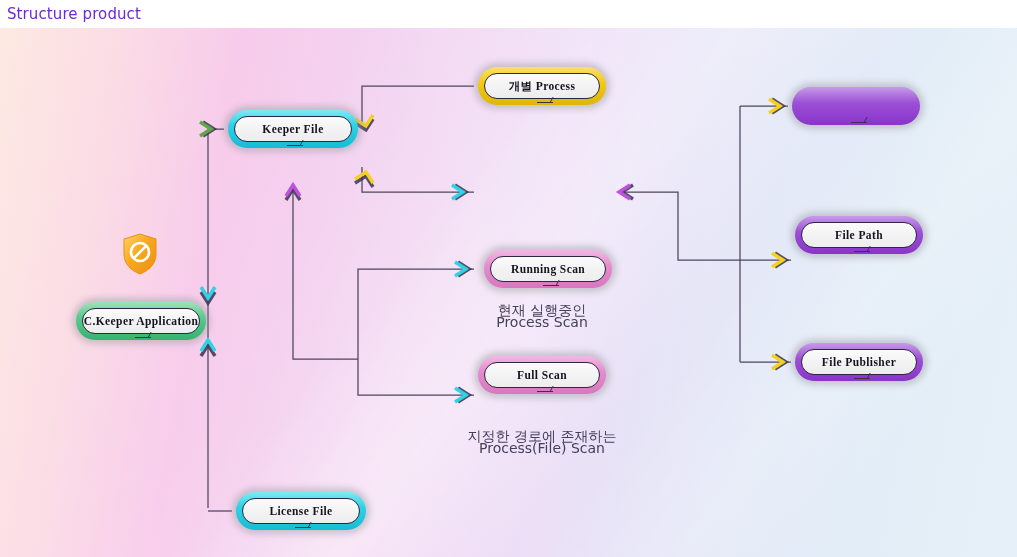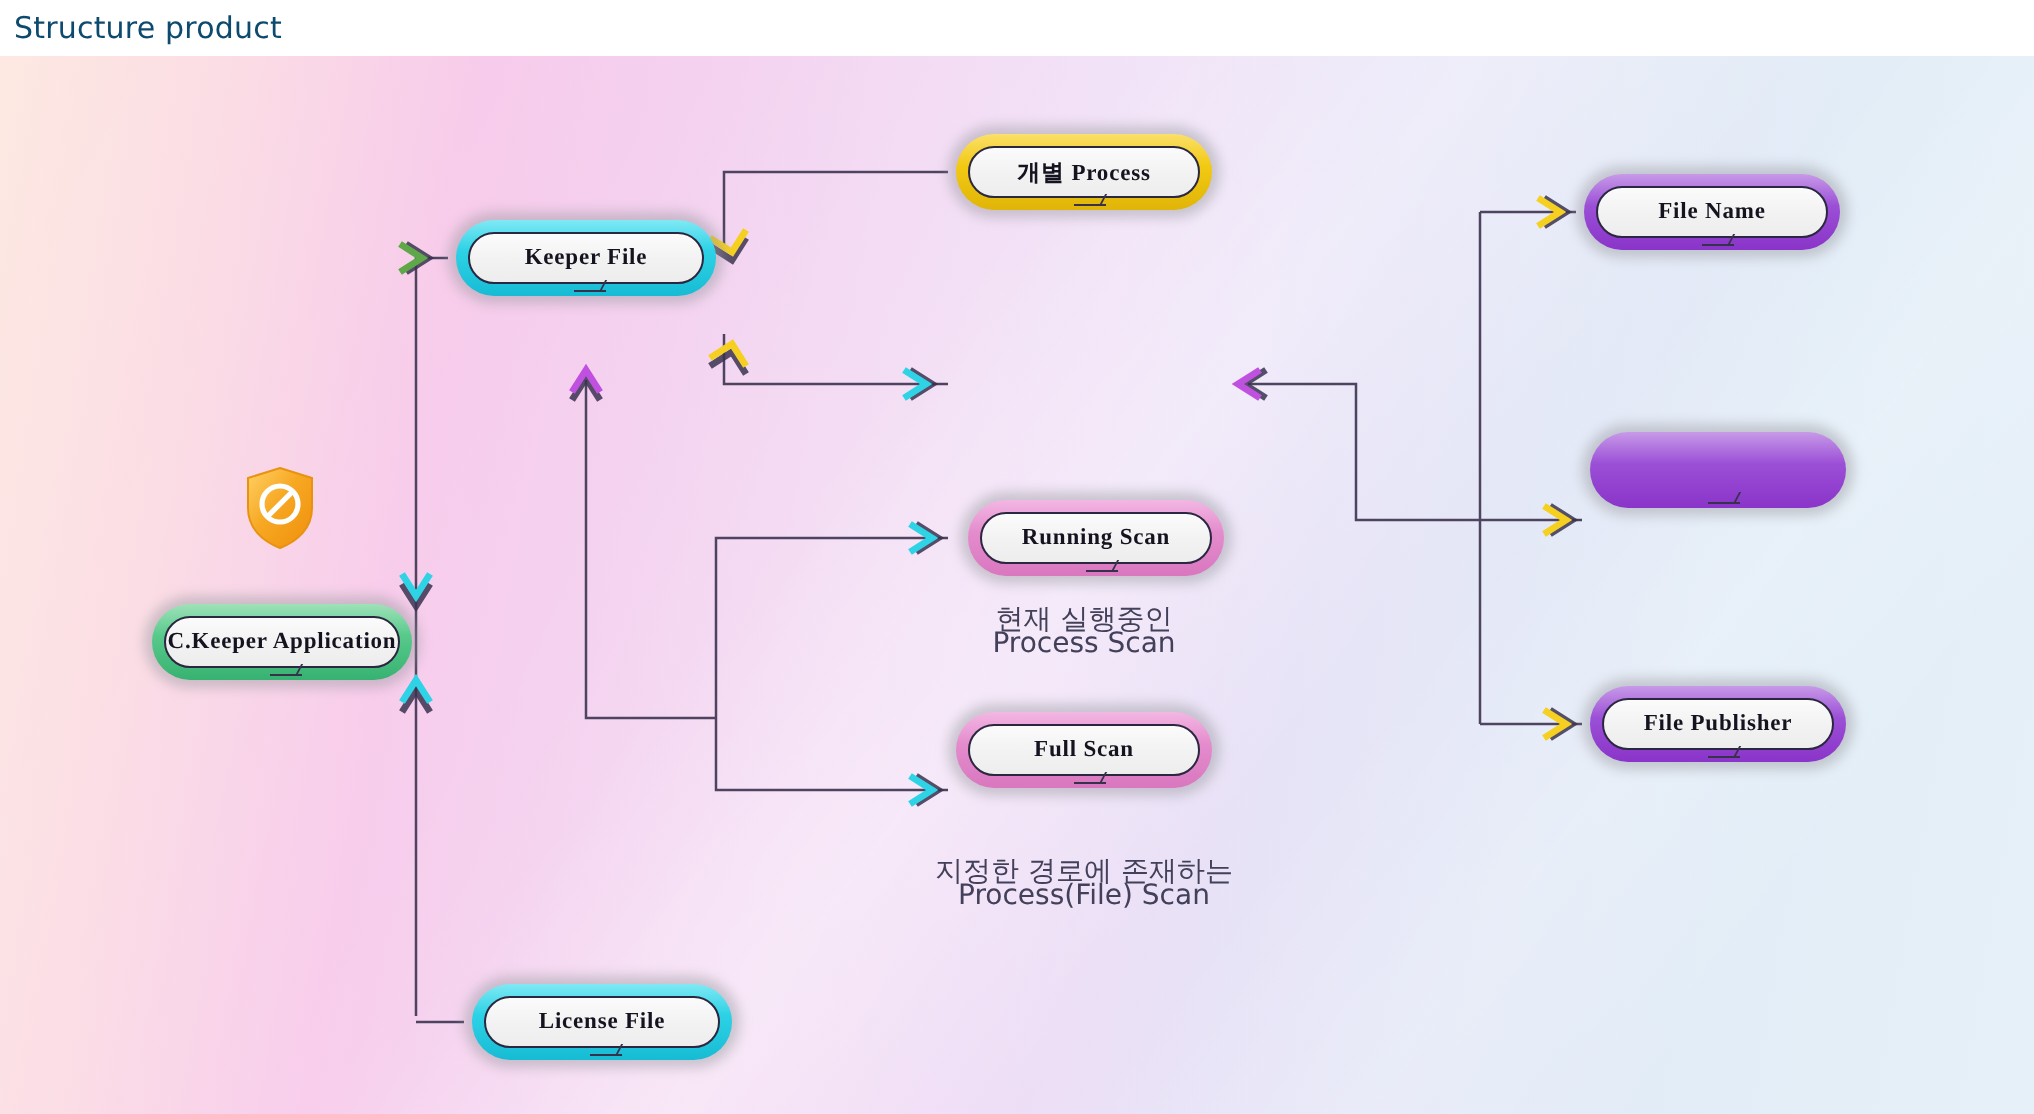--- a/index.html
+++ b/index.html
@@ -25,21 +25,21 @@
     position: absolute;
     left: 0; top: 0;
     width: 1017px;
     height: 28px;
     background: #ffffff;
     display: flex;
     align-items: center;
   }
   .titlebar-text {
     font-size: 15px;
-    color: #0c4a6e;
+    color: #6d28d9;
     padding-left: 7px;
     letter-spacing: 0.1px;
     font-family: "DejaVu Sans", sans-serif;
   }
 
   
   .canvas {
     position: absolute;
     left: 0; top: 28px;
     width: 1017px;
@@ -333,29 +333,29 @@
       <div class="ring ring-pink"></div>
       <div class="body">
         <span class="label">Full Scan</span>
       </div>
       <div class="notch"></div>
     </div>
 
     <div class="node" style="left:788px; top:55px; width:136px; height:46px;">
       <div class="halo"></div>
       <div class="ring ring-purple"></div>
-      <div class="body">
-        <span class="label">File Name</span>
-      </div>
       <div class="notch"></div>
     </div>
 
     <div class="node" style="left:791px; top:184px; width:136px; height:46px;">
       <div class="halo"></div>
       <div class="ring ring-purple"></div>
+      <div class="body">
+        <span class="label">File Path</span>
+      </div>
       <div class="notch"></div>
     </div>
 
     <div class="node" style="left:791px; top:311px; width:136px; height:46px;">
       <div class="halo"></div>
       <div class="ring ring-purple"></div>
       <div class="body">
         <span class="label">File Publisher</span>
       </div>
       <div class="notch"></div>

